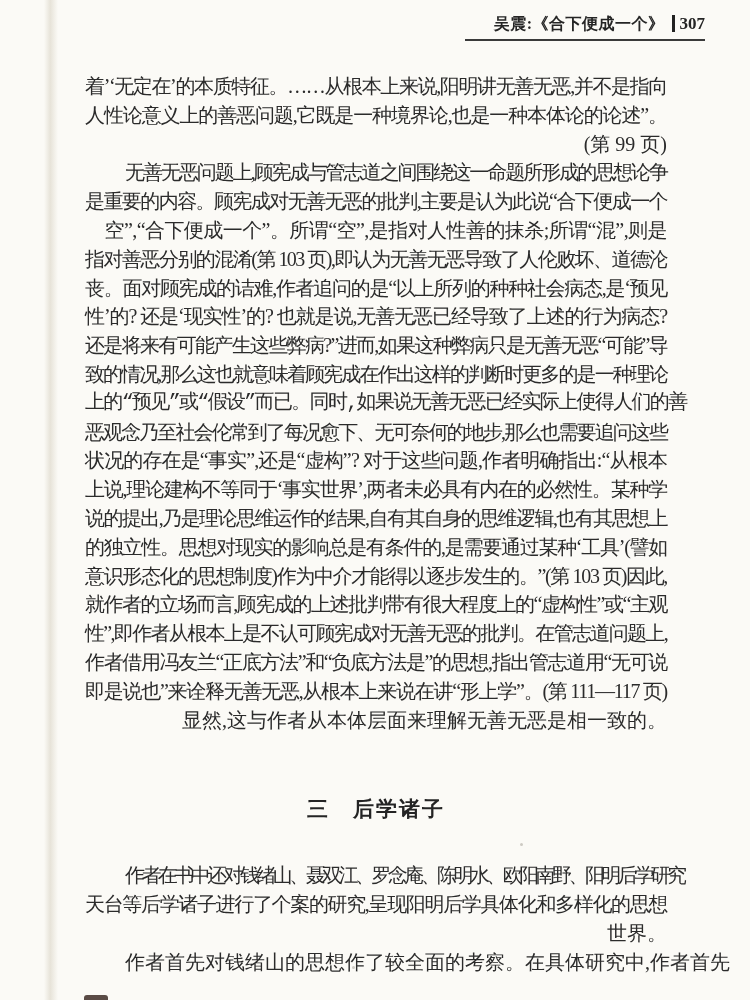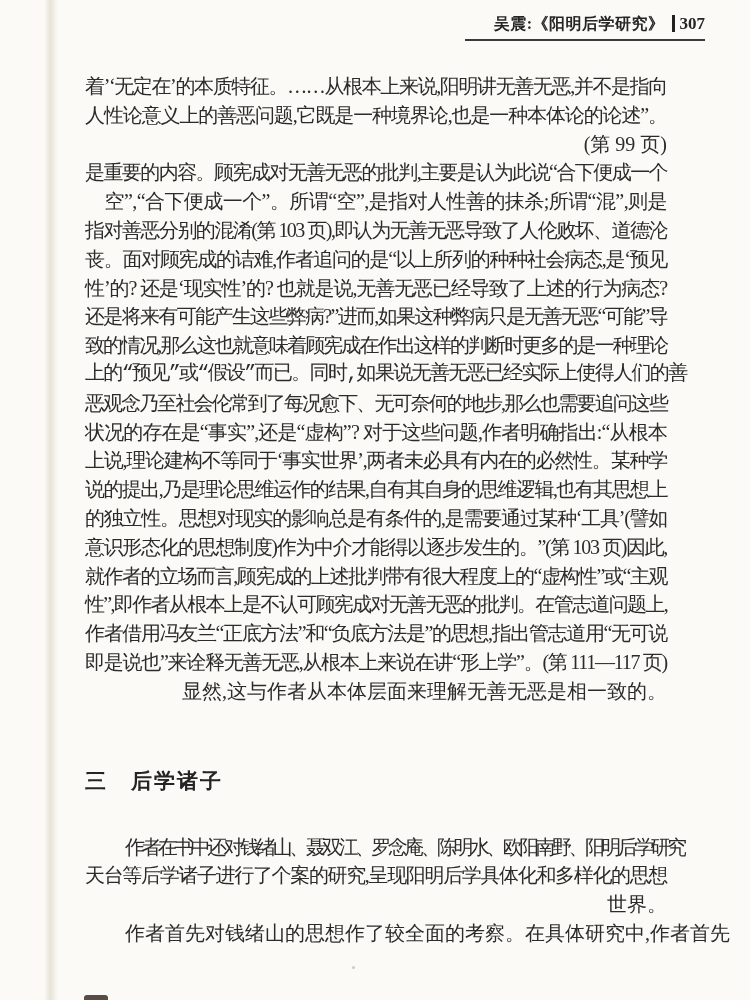--- a/index.html
+++ b/index.html
@@ -58,20 +58,21 @@
     display:block;
     white-space:nowrap;
     height:28.8px;
     line-height:28.8px;
     font-size:20px;
     color:var(--ink);
     text-align:right;
   }
   .line.indent{padding-left:40px;}
   .section-heading{
+    text-align:center;
     font-family:"Liberation Sans","DejaVu Sans",sans-serif;
     font-weight:bold;
     font-size:21px;
     line-height:30px;
     letter-spacing:2px;
     color:#242424;
     margin:60px 0 37px 0;
   }
   
   .smudge{
@@ -88,30 +89,31 @@
     background:rgba(120,115,100,0.35);
   }
 </style>
 </head>
 <body>
 
 <div class="page">
   <div class="gutter"></div>
 
   <div class="running-header">
-    <span>吴震:《阳明后学研究》</span><span class="divider"></span><span class="pagenum">307</span>
+    <span>吴震:《合下便成一个》</span><span class="divider"></span><span class="pagenum">307</span>
   </div>
 
   <div class="body-text">
       <div class="paragraph">
         <div class="line" style="letter-spacing: -1.37098px;">着’‘无定在’的本质特征。……从根本上来说,阳明讲无善无恶,并不是指向</div>
         <div class="line" style="letter-spacing: -1.1179px;">人性论意义上的善恶问题,它既是一种境界论,也是一种本体论的论述”。</div>
         <div class="line last">(第 99 页)</div>
       </div>
       <div class="paragraph">
+        <div class="line indent" style="letter-spacing: -2.03226px;">无善无恶问题上,顾宪成与管志道之间围绕这一命题所形成的思想论争</div>
         <div class="line" style="letter-spacing: -1.57244px;">是重要的内容。顾宪成对无善无恶的批判,主要是认为此说“合下便成一个</div>
         <div class="line" style="letter-spacing: -0.559544px;">空”,“合下便成一个”。所谓“空”,是指对人性善的抹杀;所谓“混”,则是</div>
         <div class="line" style="letter-spacing: -1.52238px;">指对善恶分别的混淆(第 103 页),即认为无善无恶导致了人伦败坏、道德沦</div>
         <div class="line" style="letter-spacing: -1.28079px;">丧。面对顾宪成的诘难,作者追问的是“以上所列的种种社会病态,是‘预见</div>
         <div class="line" style="letter-spacing: -1.07095px;">性’的? 还是‘现实性’的? 也就是说,无善无恶已经导致了上述的行为病态?</div>
         <div class="line" style="letter-spacing: -1.67188px;">还是将来有可能产生这些弊病?”进而,如果这种弊病只是无善无恶“可能”导</div>
         <div class="line" style="letter-spacing: -1.90909px;">致的情况,那么这也就意味着顾宪成在作出这样的判断时更多的是一种理论</div>
         <div class="line" style="letter-spacing: -1.67188px; font-family: Liberation Mono, monospace;">上的“预见”或“假设”而已。同时,如果说无善无恶已经实际上使得人们的善</div>
         <div class="line" style="letter-spacing: -1.90909px;">恶观念乃至社会伦常到了每况愈下、无可奈何的地步,那么也需要追问这些</div>
         <div class="line" style="letter-spacing: -0.86022px;">状况的存在是“事实”,还是“虚构”? 对于这些问题,作者明确指出:“从根本</div>

